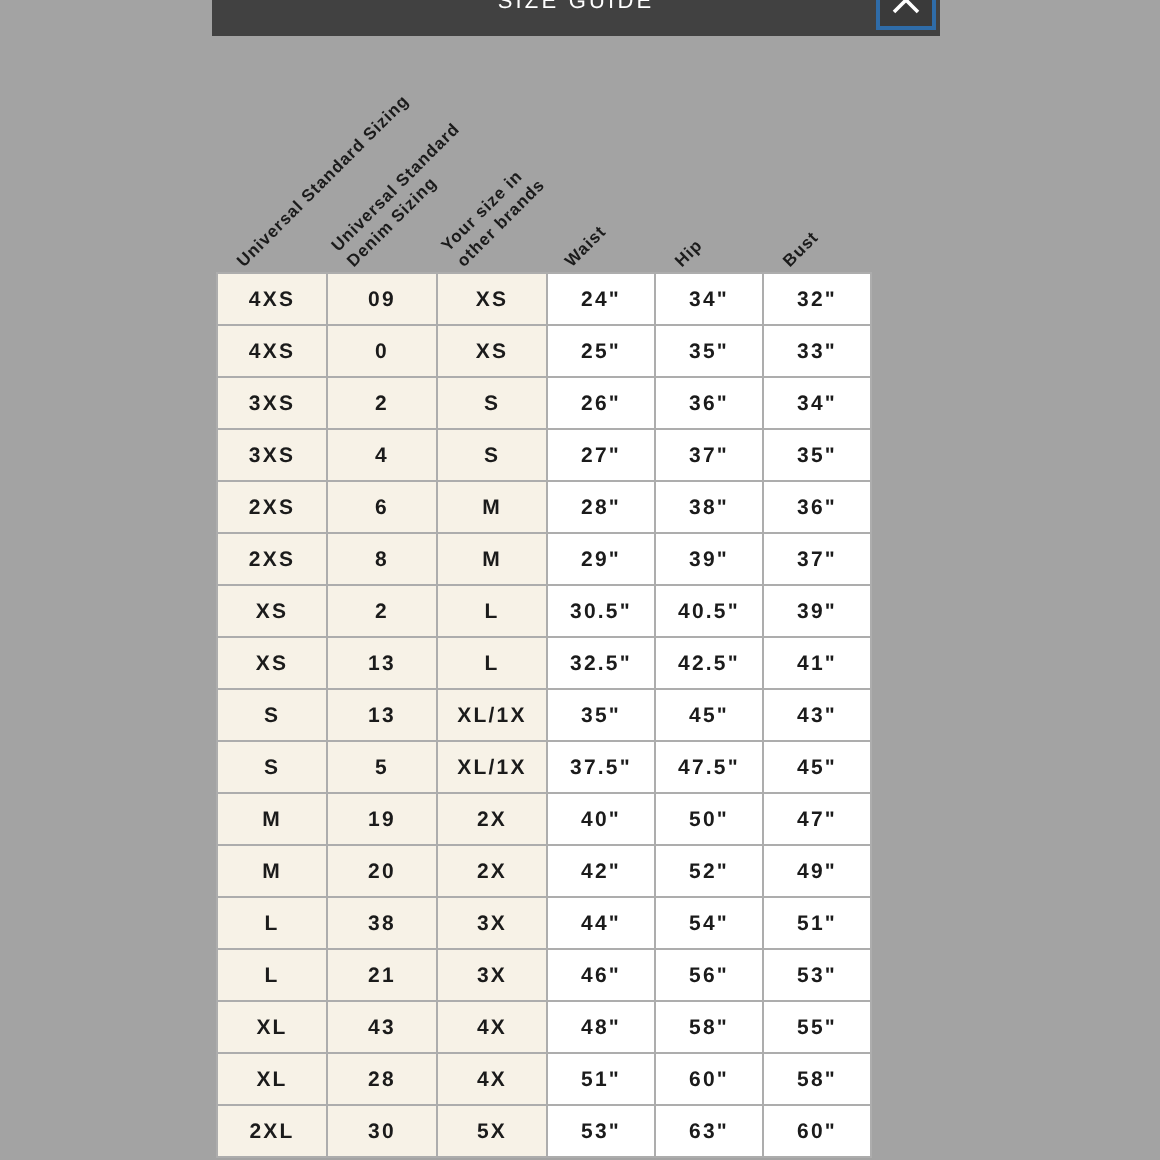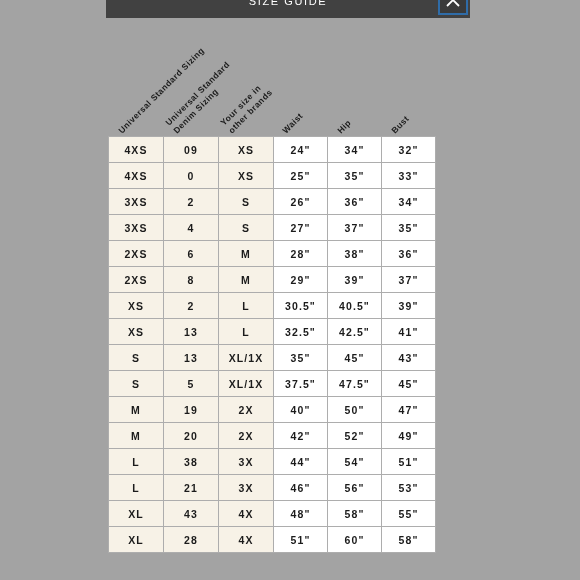--- a/index.html
+++ b/index.html
@@ -277,16 +277,24 @@
           <td class="cell-meas">55"</td>
         </tr>
         <tr>
           <td class="cell-size">XL</td>
           <td class="cell-size">28</td>
           <td class="cell-size">4X</td>
           <td class="cell-meas">51"</td>
           <td class="cell-meas">60"</td>
           <td class="cell-meas">58"</td>
         </tr>
+        <tr>
+          <td class="cell-size">2XL</td>
+          <td class="cell-size">30</td>
+          <td class="cell-size">5X</td>
+          <td class="cell-meas">53"</td>
+          <td class="cell-meas">63"</td>
+          <td class="cell-meas">60"</td>
+        </tr>
       </tbody>
   </table>
 
 </div>
 
 </body></html>

